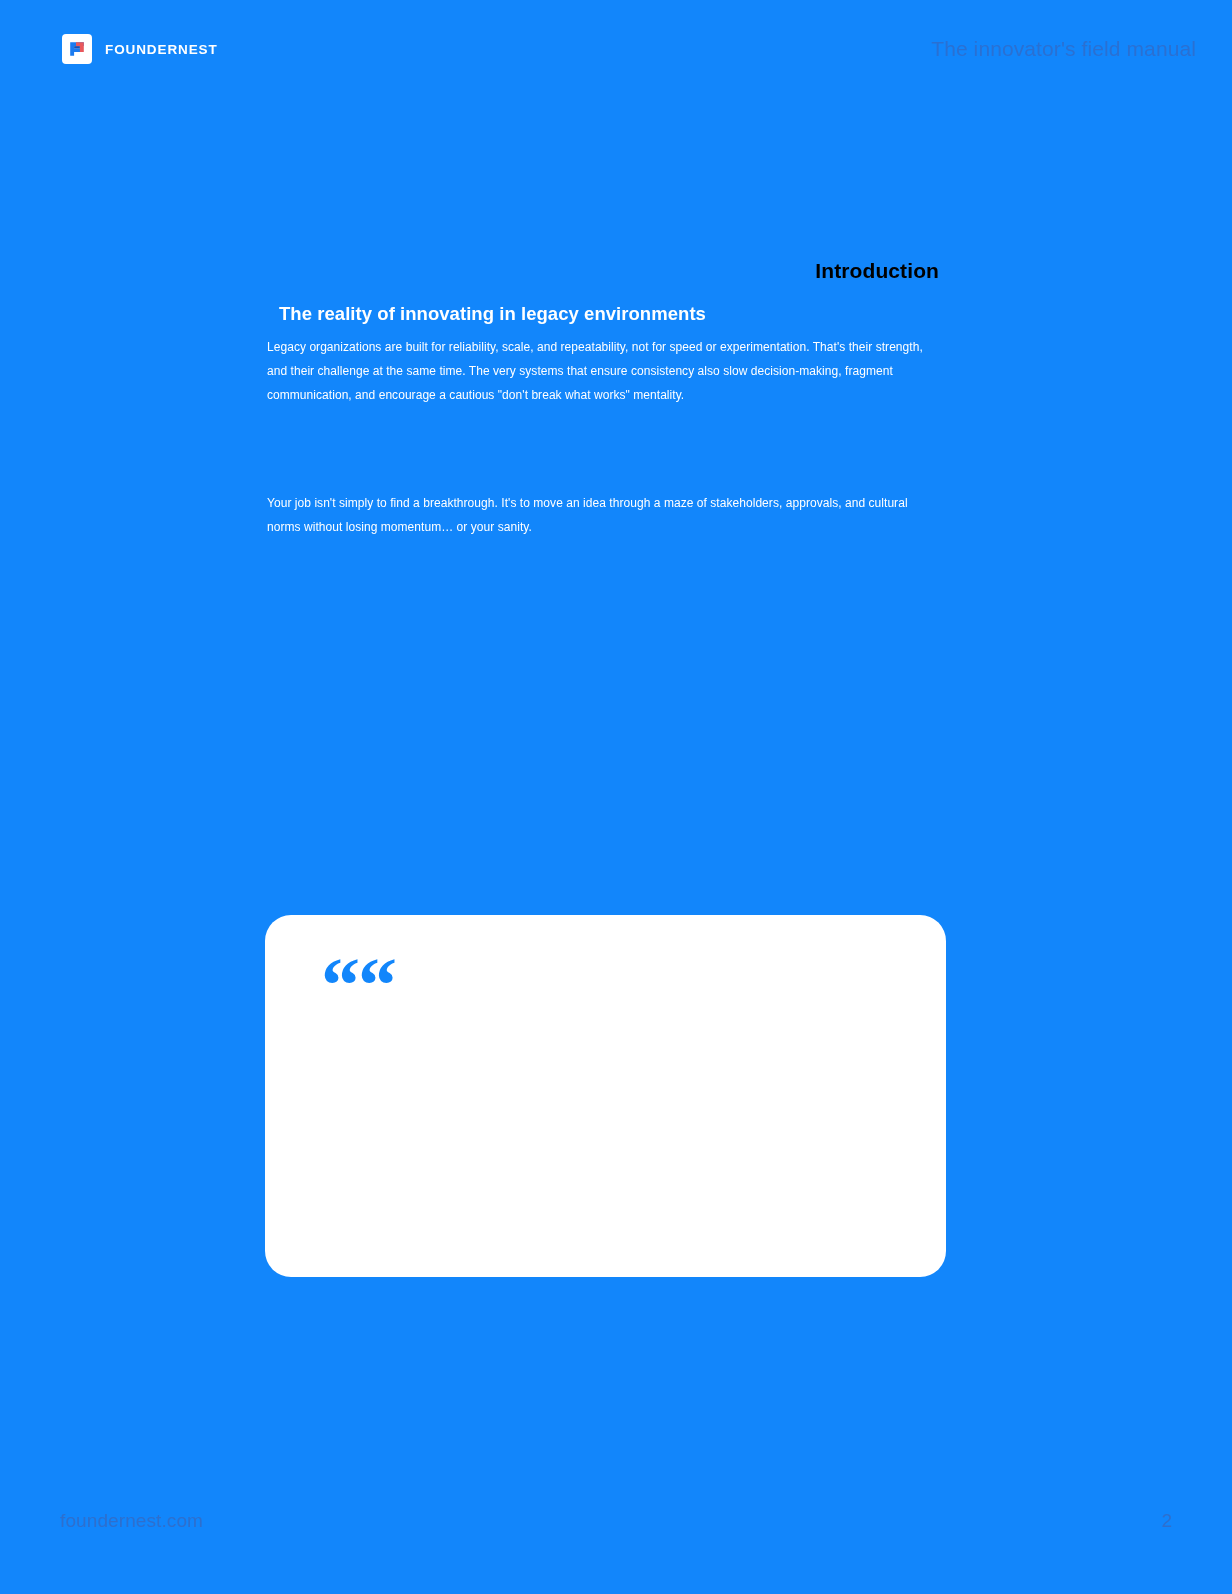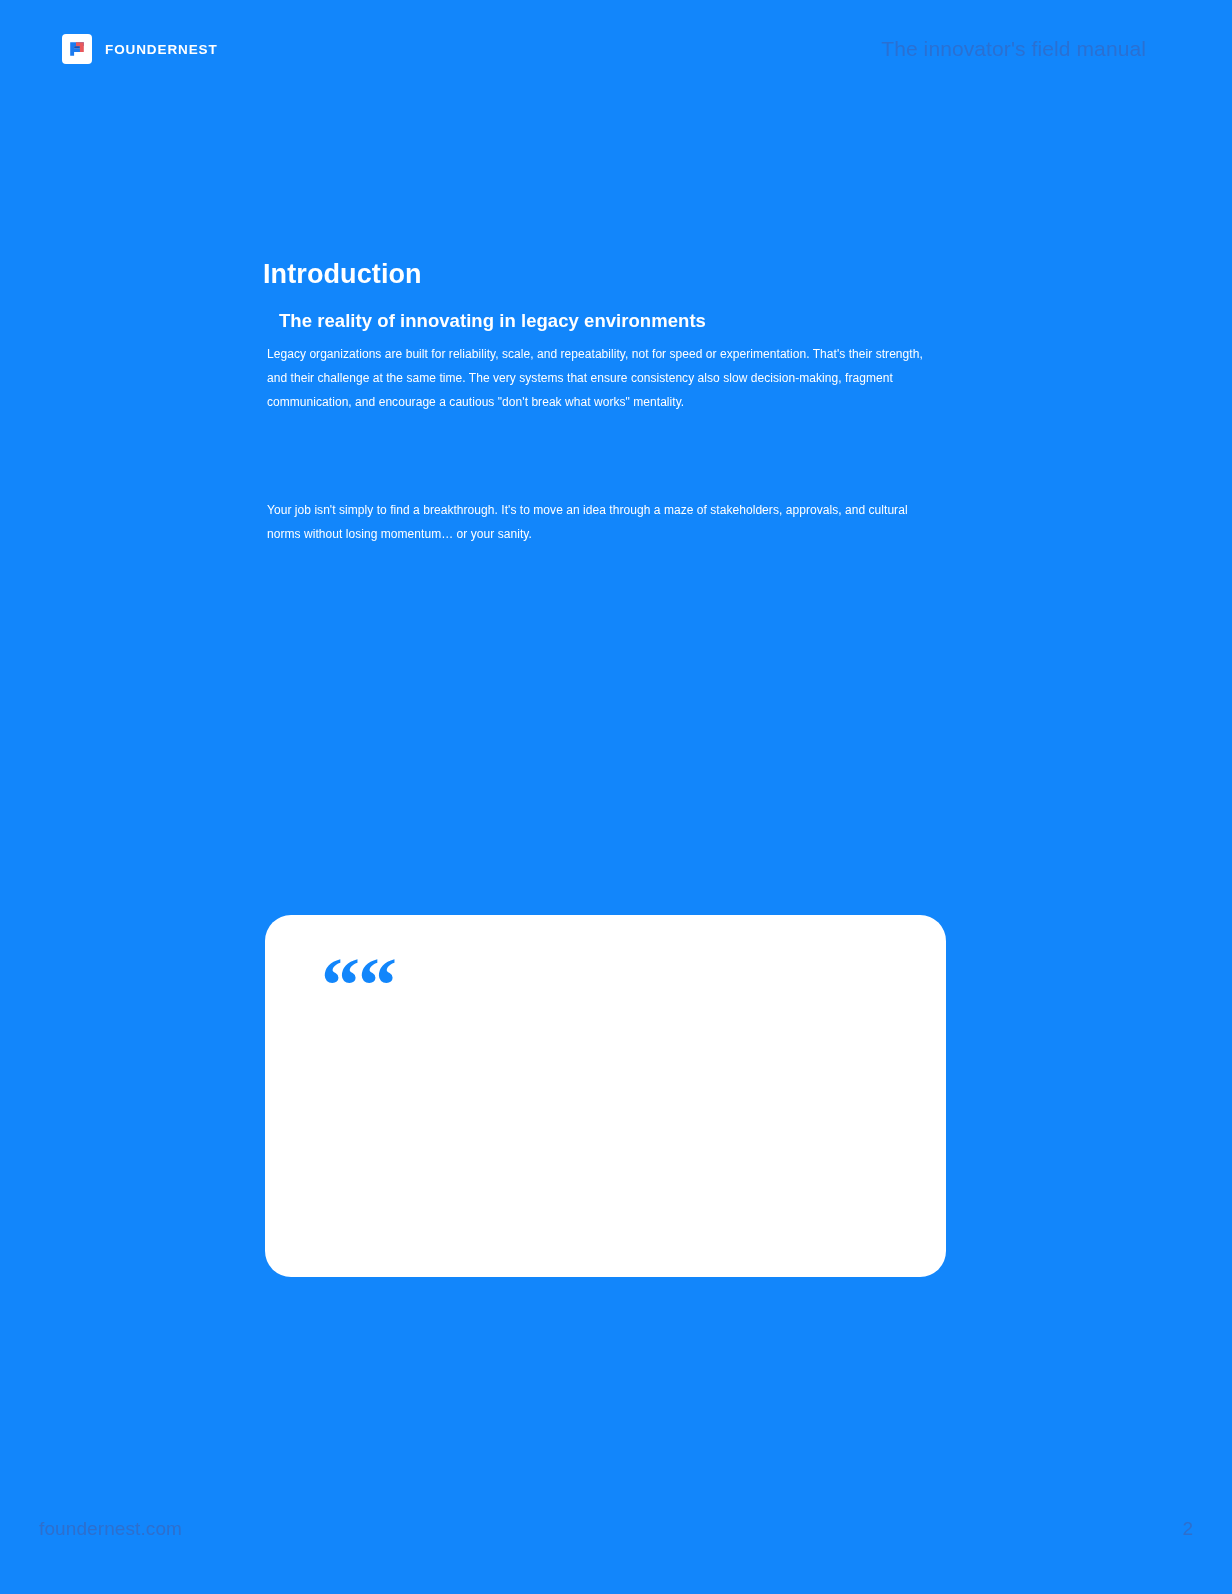--- a/index.html
+++ b/index.html
@@ -17,21 +17,21 @@
   }
 
   
   .page-header {
     position: absolute;
     top: 0; left: 0; right: 0;
     height: 98px;
     display: flex;
     align-items: center;
     justify-content: space-between;
-    padding: 0 86px 0 62px;
+    padding: 0 36px 0 62px;
     box-sizing: border-box;
   }
   .brand {
     display: flex;
     align-items: center;
     gap: 13px;
   }
   .brand-mark {
     width: 30px;
     height: 30px;
@@ -59,26 +59,27 @@
   }
 
   
   .content {
     position: absolute;
     left: 263px;
     top: 258px;
     width: 676px;
   }
   .section-title {
-    color: #ffffff;
-    font-size: 27px;
+    color: #000000;
+    font-size: 21px;
     font-weight: bold;
     letter-spacing: 0.1px;
     margin: 0 0 19px 0;
     line-height: 1.2;
+    text-align: right;
   }
   .section-subtitle {
     color: #ffffff;
     font-size: 18.5px;
     font-weight: bold;
     margin: 0 0 8px 16px;
     line-height: 1.35;
     letter-spacing: 0.05px;
   }
   .body-par {
@@ -122,23 +123,23 @@
     letter-spacing: 0.1px;
   }
 
   
   .page-footer {
     position: absolute;
     left: 0; right: 0;
     bottom: 54px;
     height: 30px;
     display: flex;
-    align-items: flex-end;
+    align-items: flex-start;
     justify-content: space-between;
-    padding: 0 39px;
+    padding: 0 60px;
     box-sizing: border-box;
   }
   .footer-site {
     color: #2e6fcd;
     font-size: 19px;
     font-weight: 500;
     text-decoration: none;
     letter-spacing: 0.1px;
   }
   .footer-page-num {

